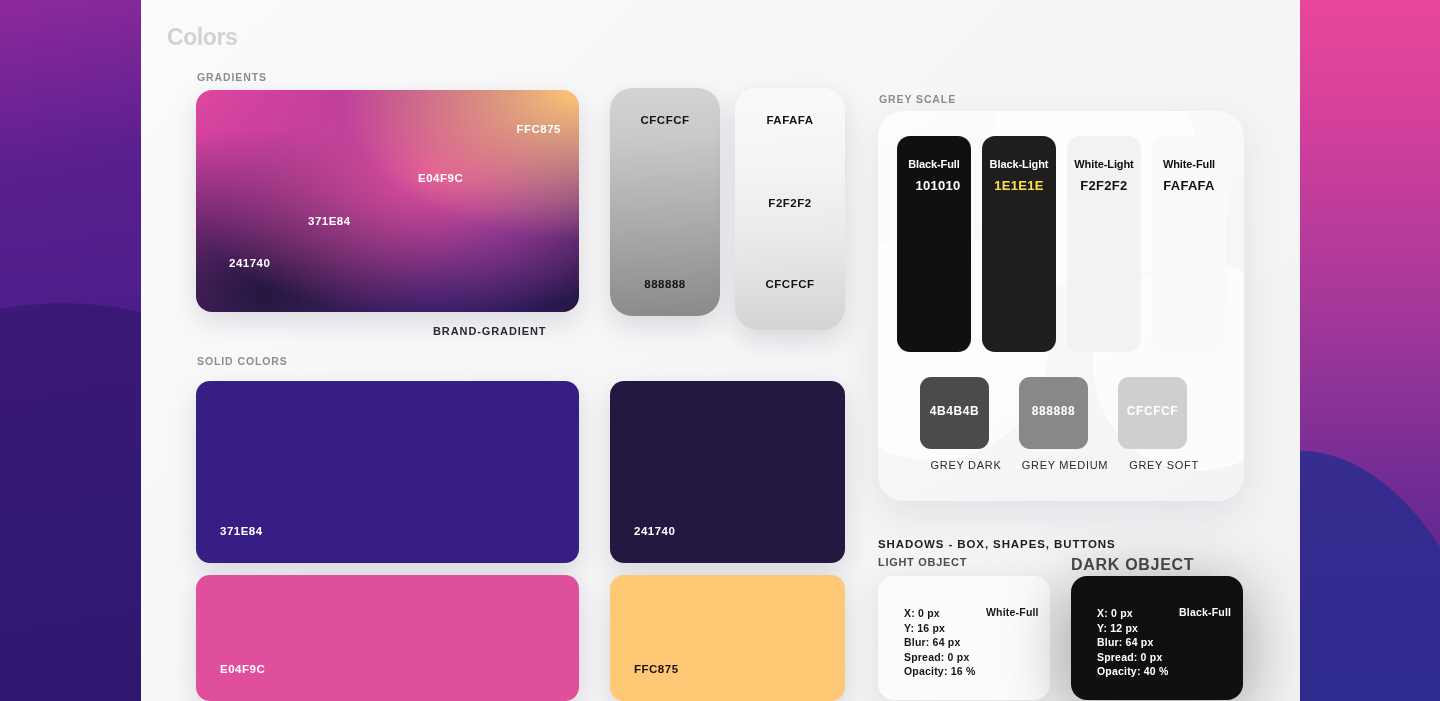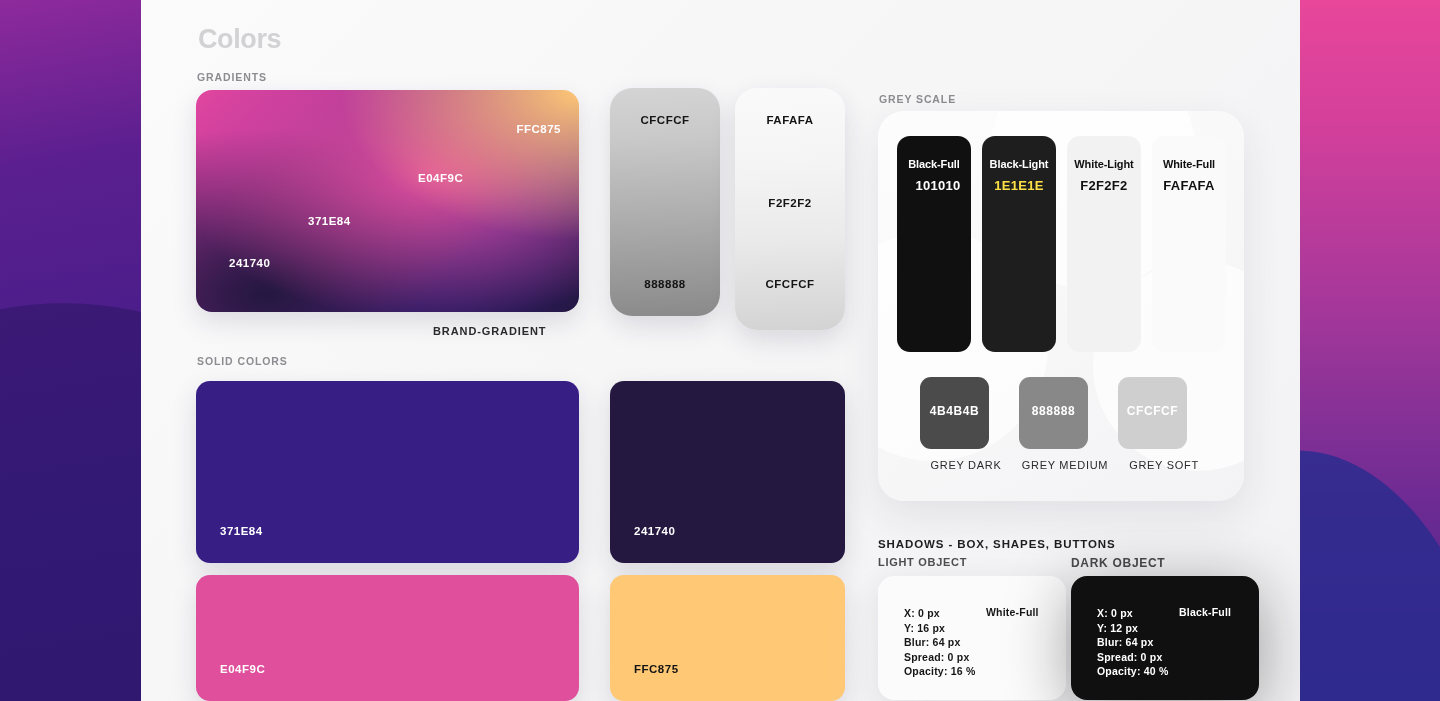--- a/index.html
+++ b/index.html
@@ -50,25 +50,24 @@
     position: absolute;
     left: 141px; top: 0;
     width: 1159px; height: 701px;
     background: linear-gradient(135deg, #fbfbfc 0%, #f6f6f7 45%, #f2f2f4 100%);
     overflow: hidden;
   }
 
   .page-title {
     position: absolute;
     left: 26px; top: 24px;
-    font-size: 27px;
+    font-size: 23px;
     font-weight: bold;
     letter-spacing: -0.4px;
     color: #d2d2d4;
-    margin-left: 31px;
   }
 
   .section-label {
     position: absolute;
     font-size: 10.5px;
     font-weight: bold;
     letter-spacing: 0.9px;
     color: #8d8d91;
     text-transform: uppercase;
   }
@@ -194,26 +193,26 @@
     font-size: 11px;
     font-weight: normal;
     letter-spacing: .7px;
     color: #2a2a2e;
     text-transform: uppercase;
   }
 
   
   #shadow-heading { left: 737px; top: 538px; }
   #shadow-sub-light { left: 737px; top: 556px; font-size: 11px; letter-spacing: .7px; color: #4a4a4e; }
-  #shadow-sub-dark  { left: 930px; top: 556px; font-size: 12px; letter-spacing: .7px; color: #4a4a4e; }
+  #shadow-sub-dark  { left: 930px; top: 556px; font-size: 16px; letter-spacing: .7px; color: #4a4a4e; }
 
   .shadow-card {
     position: absolute;
     top: 576px;
-    width: 188px; height: 124px;
+    width: 172px; height: 124px;
     border-radius: 16px;
     padding: 30px 0 0 26px;
   }
   #shadow-light {
     left: 737px;
     background: #fbfbfb;
     box-shadow: 0 16px 64px 0 rgba(250,250,250,.16), 0 8px 30px rgba(40,35,70,.10);
   }
   #shadow-dark {
     left: 930px;

